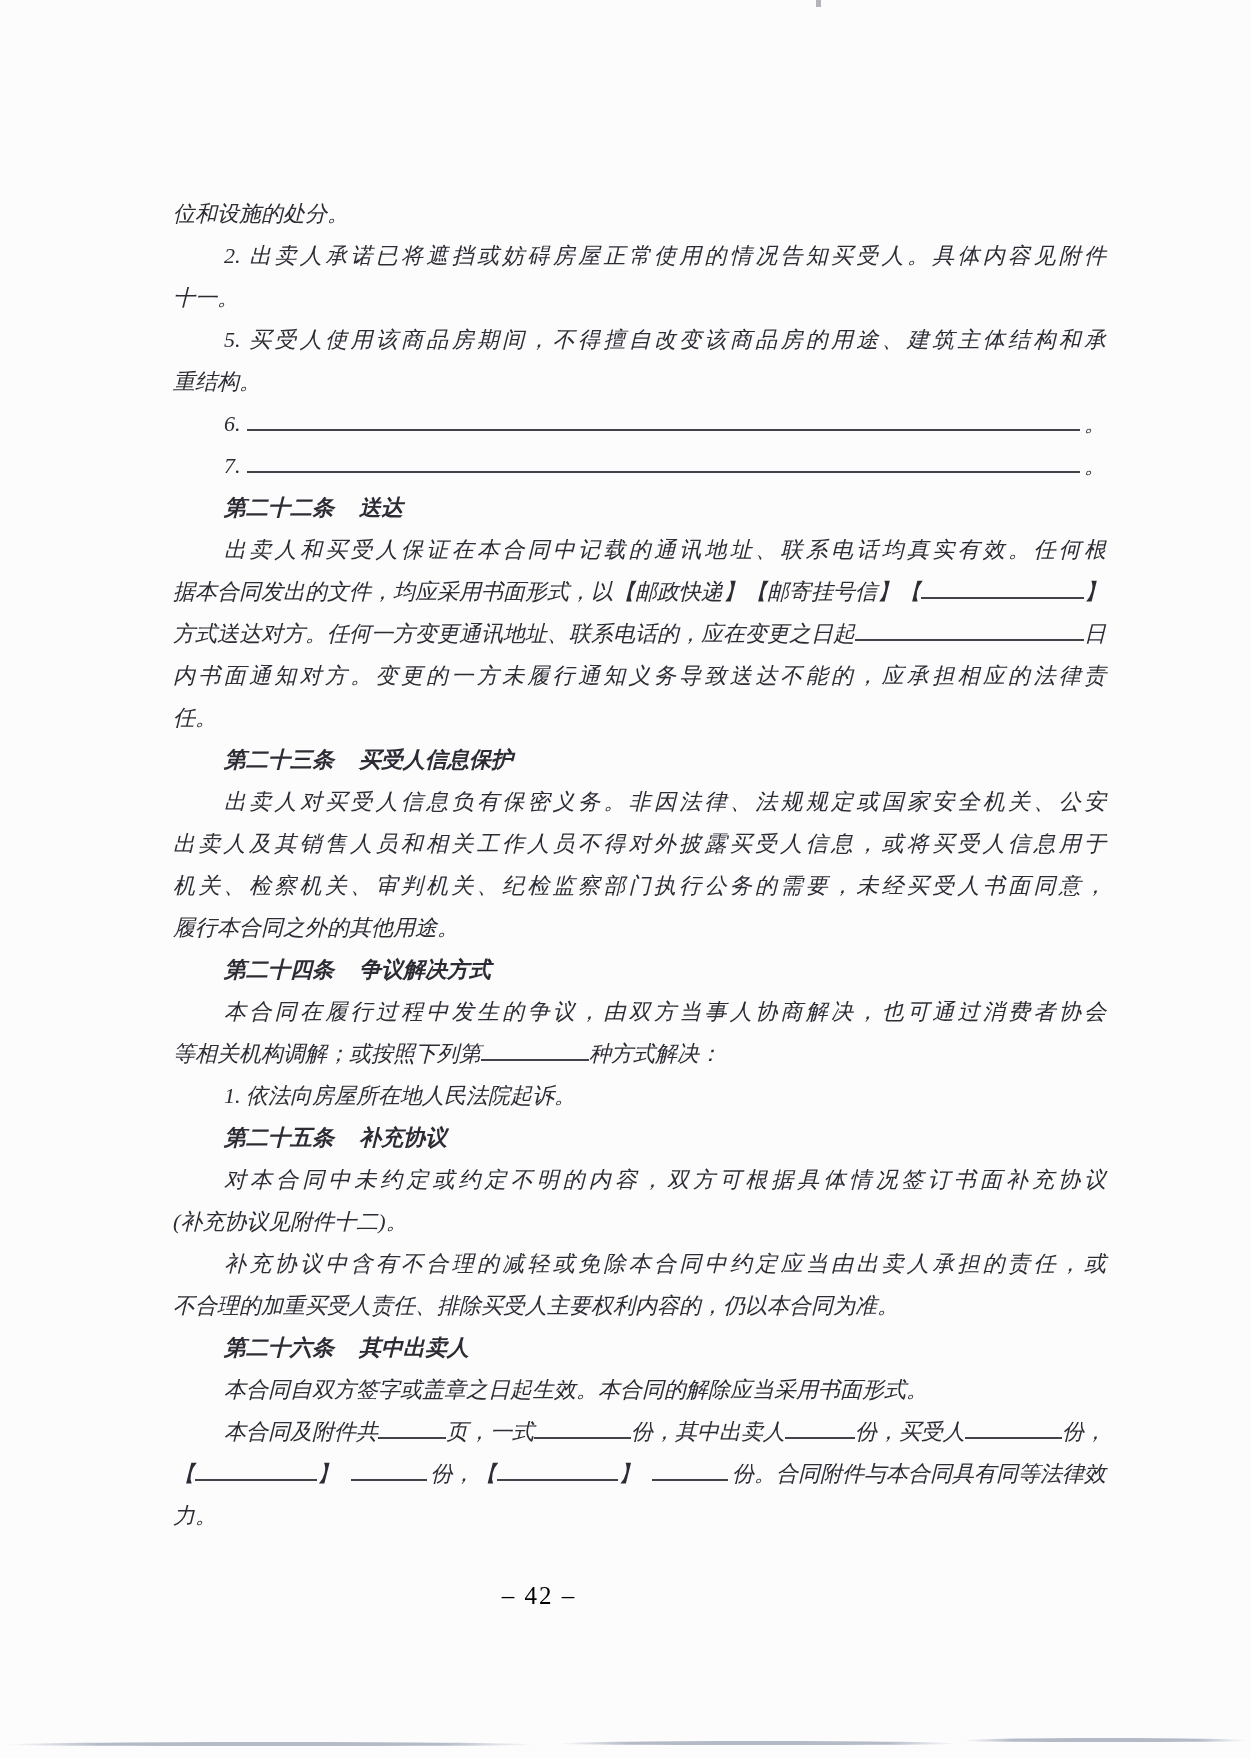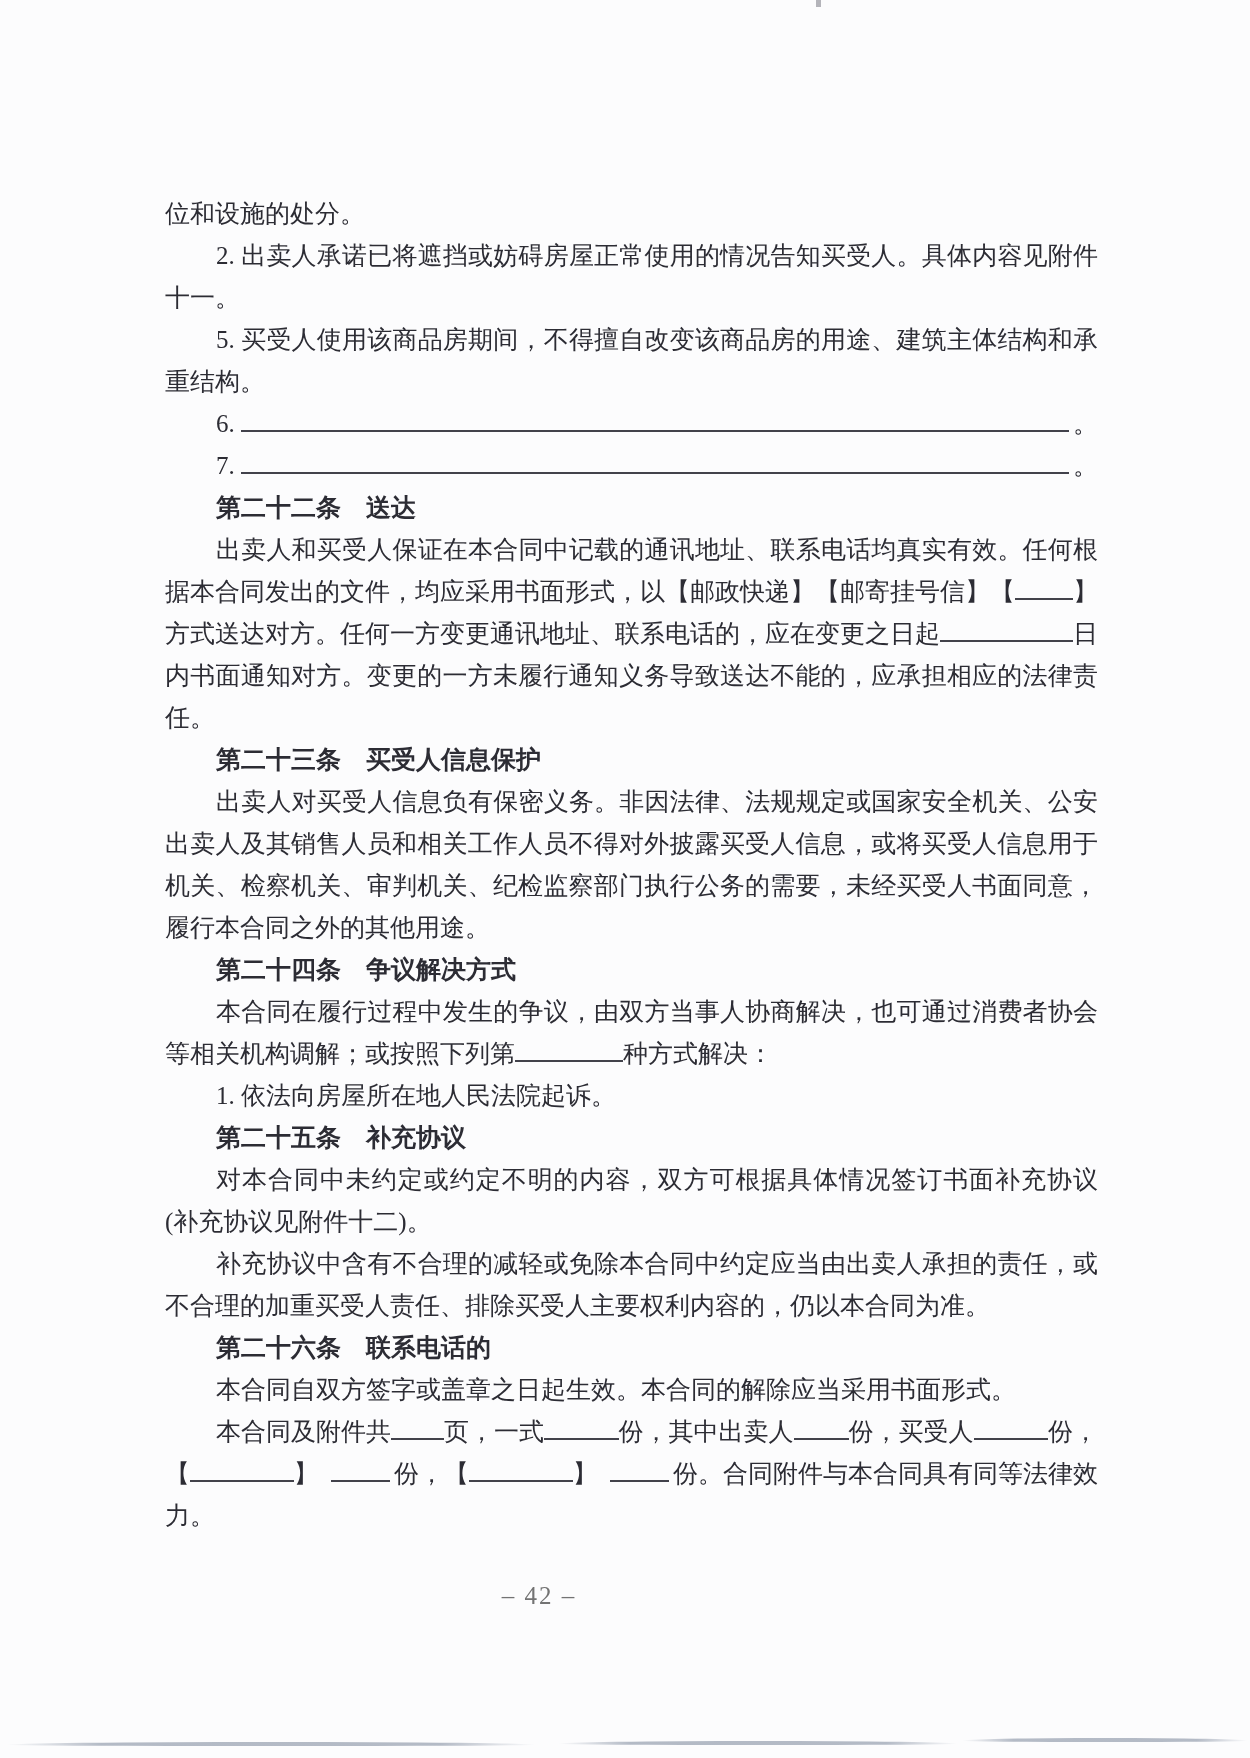--- a/index.html
+++ b/index.html
@@ -9,22 +9,22 @@
     font-family:"Liberation Serif","DejaVu Serif",serif;
     color:#2c2c34;
     position:relative;
     overflow:hidden;
   }
   .page{
     position:absolute;left:0;top:0;width:1250px;height:1758px;
     background:#fcfcfd;
   }
   .textblock{
-    position:absolute;left:165px;top:193px;width:933px;
-    font-size:25px;line-height:42px;
+    position:absolute;left:173px;top:193px;width:933px;
+    font-size:22px;line-height:42px;font-style:italic;
   }
   .line{height:42px;white-space:nowrap;}
   .indent{padding-left:51px;}
   .just{white-space:normal;text-align:justify;text-align-last:justify;}
   .heading{font-weight:700;}
   .heading .gap{display:inline-block;width:25px;}
   .flexline{display:flex;align-items:baseline;}
   .flexline span{white-space:pre;}
   .blank{
     display:inline-block;height:24px;min-width:20px;
@@ -33,21 +33,21 @@
   }
   .grow{flex:1 1 auto;}
   .b-margin{margin:0 4px 0 6px;}
   
   .b31a{flex:2 1 30px;} .b31b{flex:3 1 40px;} .b31c{flex:2 1 32px;} .b31d{flex:3 1 40px;}
   
   .b32brk{flex:1 1 108px;} .b32s{flex:1 1 62px;margin-left:12px;margin-right:4px;}
   .b21{width:108px;} .b23{width:245px;}
   .footer{
     position:absolute;left:0;top:1582px;width:1078px;
-    text-align:center;font-size:25px;color:#737373;letter-spacing:2px;
+    text-align:center;font-size:25px;color:#000000;letter-spacing:2px;
   }
   .artifact-top{
     position:absolute;left:816px;top:0;width:5px;height:7px;
     background:#83838d;opacity:.6;
   }
   .streak{
     position:absolute;height:4px;border-radius:50%/70% 70% 30% 30%;
     background:linear-gradient(90deg,rgba(140,150,168,0) 0%,rgba(120,132,152,.55) 18%,rgba(120,132,152,.55) 82%,rgba(140,150,168,0) 100%);
   }
   .streak1{left:6px;top:1742px;width:530px;}
@@ -117,21 +117,21 @@
 
     <div class="line indent heading">
       <span>第二十五条</span><span class="gap"></span><span>补充协议</span>
     </div>
     <div class="line indent just">对本合同中未约定或约定不明的内容，双方可根据具体情况签订书面补充协议</div>
     <div class="line">(补充协议见附件十二)。</div>
     <div class="line indent just">补充协议中含有不合理的减轻或免除本合同中约定应当由出卖人承担的责任，或</div>
     <div class="line">不合理的加重买受人责任、排除买受人主要权利内容的，仍以本合同为准。</div>
 
     <div class="line indent heading">
-      <span>第二十六条</span><span class="gap"></span><span>联系电话的</span>
+      <span>第二十六条</span><span class="gap"></span><span>其中出卖人</span>
     </div>
     <div class="line indent">本合同自双方签字或盖章之日起生效。本合同的解除应当采用书面形式。</div>
     <div class="line indent flexline">
       <span>本合同及附件共</span>
       <span class="blank b31a"></span>
       <span>页，一式</span>
       <span class="blank b31b"></span>
       <span>份，其中出卖人</span>
       <span class="blank b31c"></span>
       <span>份，买受人</span>

